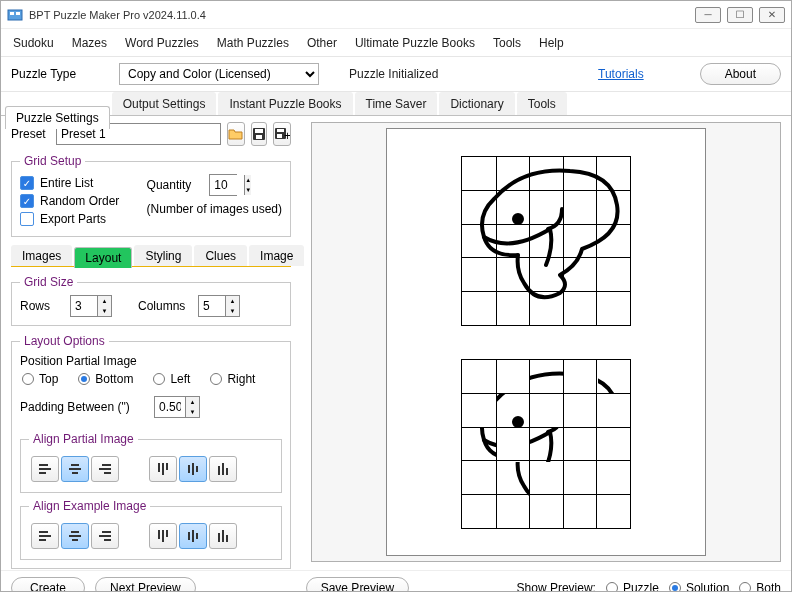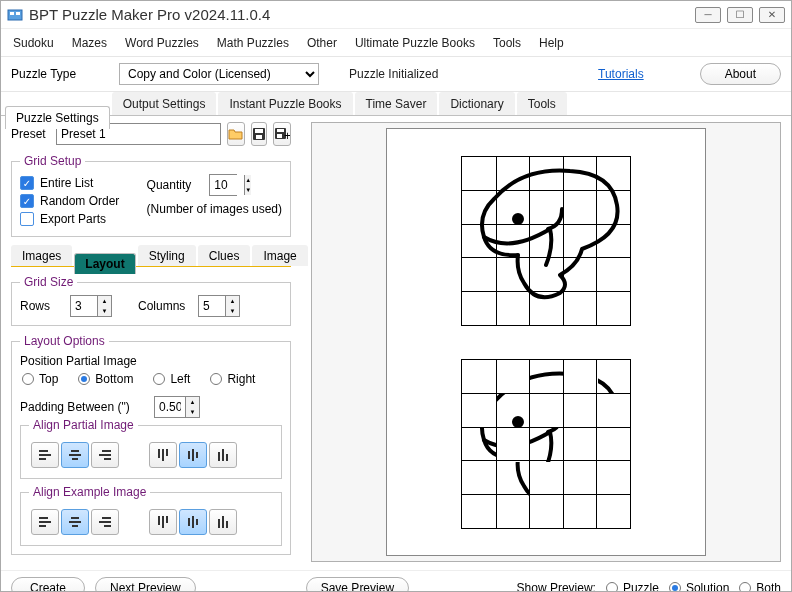--- a/index.html
+++ b/index.html
@@ -1,19 +1,19 @@
 <!DOCTYPE html>
 <html><head>
 <meta charset="utf-8">
 <style>
 * { box-sizing: border-box; margin: 0; padding: 0; font-family: "Segoe UI", Tahoma, sans-serif; font-size: 12px; }
 body { background: #fff; width: 792px; height: 592px; overflow: hidden; border: 1px solid #aaa; }
 .titlebar { height: 28px; background: #fff; display: flex; align-items: center; padding: 0 6px; border-bottom: 1px solid #eee; }
 .titlebar .icon { width: 16px; height: 16px; margin-right: 6px; }
-.titlebar .title { flex: 1; color: #333; font-size: 15px; }
+.titlebar .title { flex: 1; color: #333; font-size: 11px; }
 .winbtns { display: flex; gap: 6px; }
 .winbtn { width: 26px; height: 16px; border: 1px solid #888; border-radius: 2px; background: #f5f5f5; display: flex; align-items: center; justify-content: center; font-size: 10px; color: #555; cursor: default; }
 .menubar { height: 28px; display: flex; align-items: center; gap: 18px; padding: 0 12px; border-bottom: 1px solid #e6e6e6; }
 .menubar .item { color: #222; cursor: default; }
 .toprow { display: flex; align-items: center; padding: 6px 10px; gap: 20px; border-bottom: 1px solid #e6e6e6; }
 .toprow .lbl { width: 88px; }
 .toprow select { width: 200px; height: 22px; border: 1px solid #b0b0b0; background: #fff; padding: 1px 4px; }
 .toprow .status { margin-left: 10px; color: #222; }
 .toprow .spacer { flex: 1; }
 .link { color: #1060d0; text-decoration: underline; cursor: pointer; }
@@ -31,21 +31,21 @@
 legend { padding: 0 4px; color: #701a75; }
 .chk { display: flex; align-items: center; gap: 6px; padding: 2px 0; cursor: default; }
 .chkbox { width: 14px; height: 14px; border: 1px solid #4a90e2; border-radius: 2px; background: #fff; display: flex; align-items: center; justify-content: center; font-size: 10px; color: #fff; }
 .chkbox.checked { background: #2a7ae2; }
 .numinput { width: 28px; height: 22px; border: 1px solid #888; display: flex; }
 .numinput input { border: none; width: 34px; padding: 2px 4px; outline: none; }
 .numinput .spin { width: 14px; display: flex; flex-direction: column; border-left: 1px solid #888; }
 .numinput .spin div { flex: 1; font-size: 6px; display: flex; align-items: center; justify-content: center; background: #f2f2f2; cursor: default; }
 .subtabs { display: flex; border-bottom: 1px solid #eab308; margin-top: 4px; }
 .subtab { padding: 3px 10px; background: #f1f1f1; border: 1px solid transparent; border-bottom: none; margin-right: 2px; border-radius: 3px 3px 0 0; cursor: default; }
-.subtab.active { background: #0f766e; border-color: #c0c0c0; position: relative; top: 8px; font-weight: bold; }
+.subtab.active { background: #22c55e; border-color: #c0c0c0; position: relative; top: 2px; }
 .radios { display: flex; gap: 20px; align-items: center; padding: 4px 2px; }
 .radio { display: flex; align-items: center; gap: 5px; cursor: default; }
 .rdot { width: 12px; height: 12px; border: 1px solid #777; border-radius: 50%; display: flex; align-items: center; justify-content: center; }
 .rdot.sel::after { content: ""; width: 6px; height: 6px; background: #2a7ae2; border-radius: 50%; }
 .alignrow { display: flex; gap: 30px; padding: 4px 2px 2px 2px; }
 .agroup { display: flex; gap: 2px; }
 .abtn { width: 28px; height: 26px; border: 1px solid #b0b0b0; border-radius: 3px; background: linear-gradient(#fff,#eee); display: flex; align-items: center; justify-content: center; cursor: default; }
 .abtn.on { background: linear-gradient(#cfe6ff,#a8d4ff); border-color: #5a9fe0; }
 .preview { border: 1px solid #b0b0b0; height: 440px; background: #f6f6f6; display: flex; align-items: center; justify-content: center; }
 .sheet { width: 320px; height: 428px; background: #fff; border: 1px solid #888; display: flex; flex-direction: column; align-items: center; justify-content: space-around; padding: 10px 10px; }
@@ -223,21 +223,21 @@
         <span style="width:128px">Padding Between (")</span>
         <div class="numinput" style="width:46px">
             <input style="width: 30px;" value="0.50">
             <div class="spin">
               <div>▲</div>
               <div>▼</div>
             </div>
           </div>
       </div>
 
-      <fieldset style="margin-top:0">
+      <fieldset style="margin-top:14px">
         <legend>Align Partial Image</legend>
         <div class="alignrow">
           <div class="agroup">
             <div class="abtn">
                 <svg width="14" height="12">
                   <line x1="1" y1="2" x2="10" y2="2" stroke="#333" stroke-width="2"></line>
                   <line x1="1" y1="6" x2="13" y2="6" stroke="#333" stroke-width="2"></line>
                   <line x1="1" y1="10" x2="8" y2="10" stroke="#333" stroke-width="2"></line>
                 </svg>
               </div>

